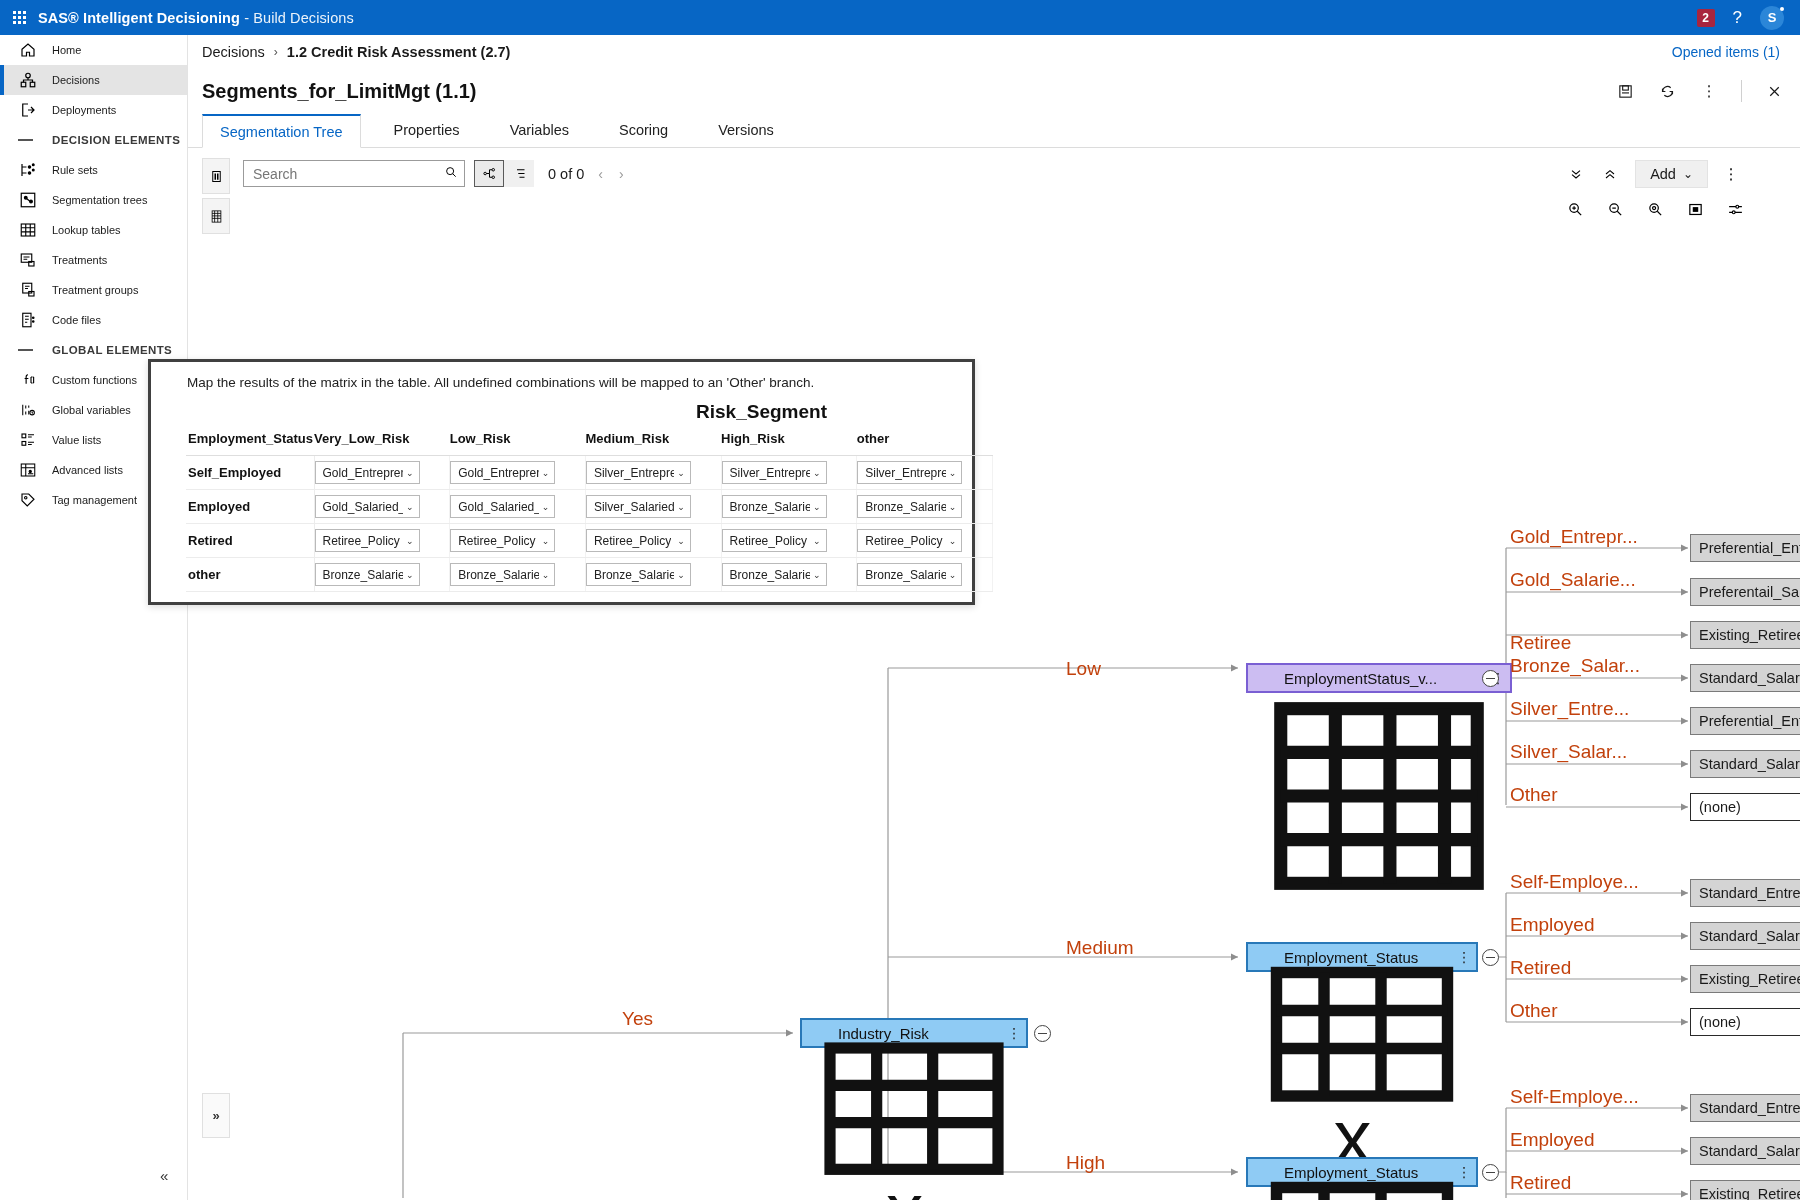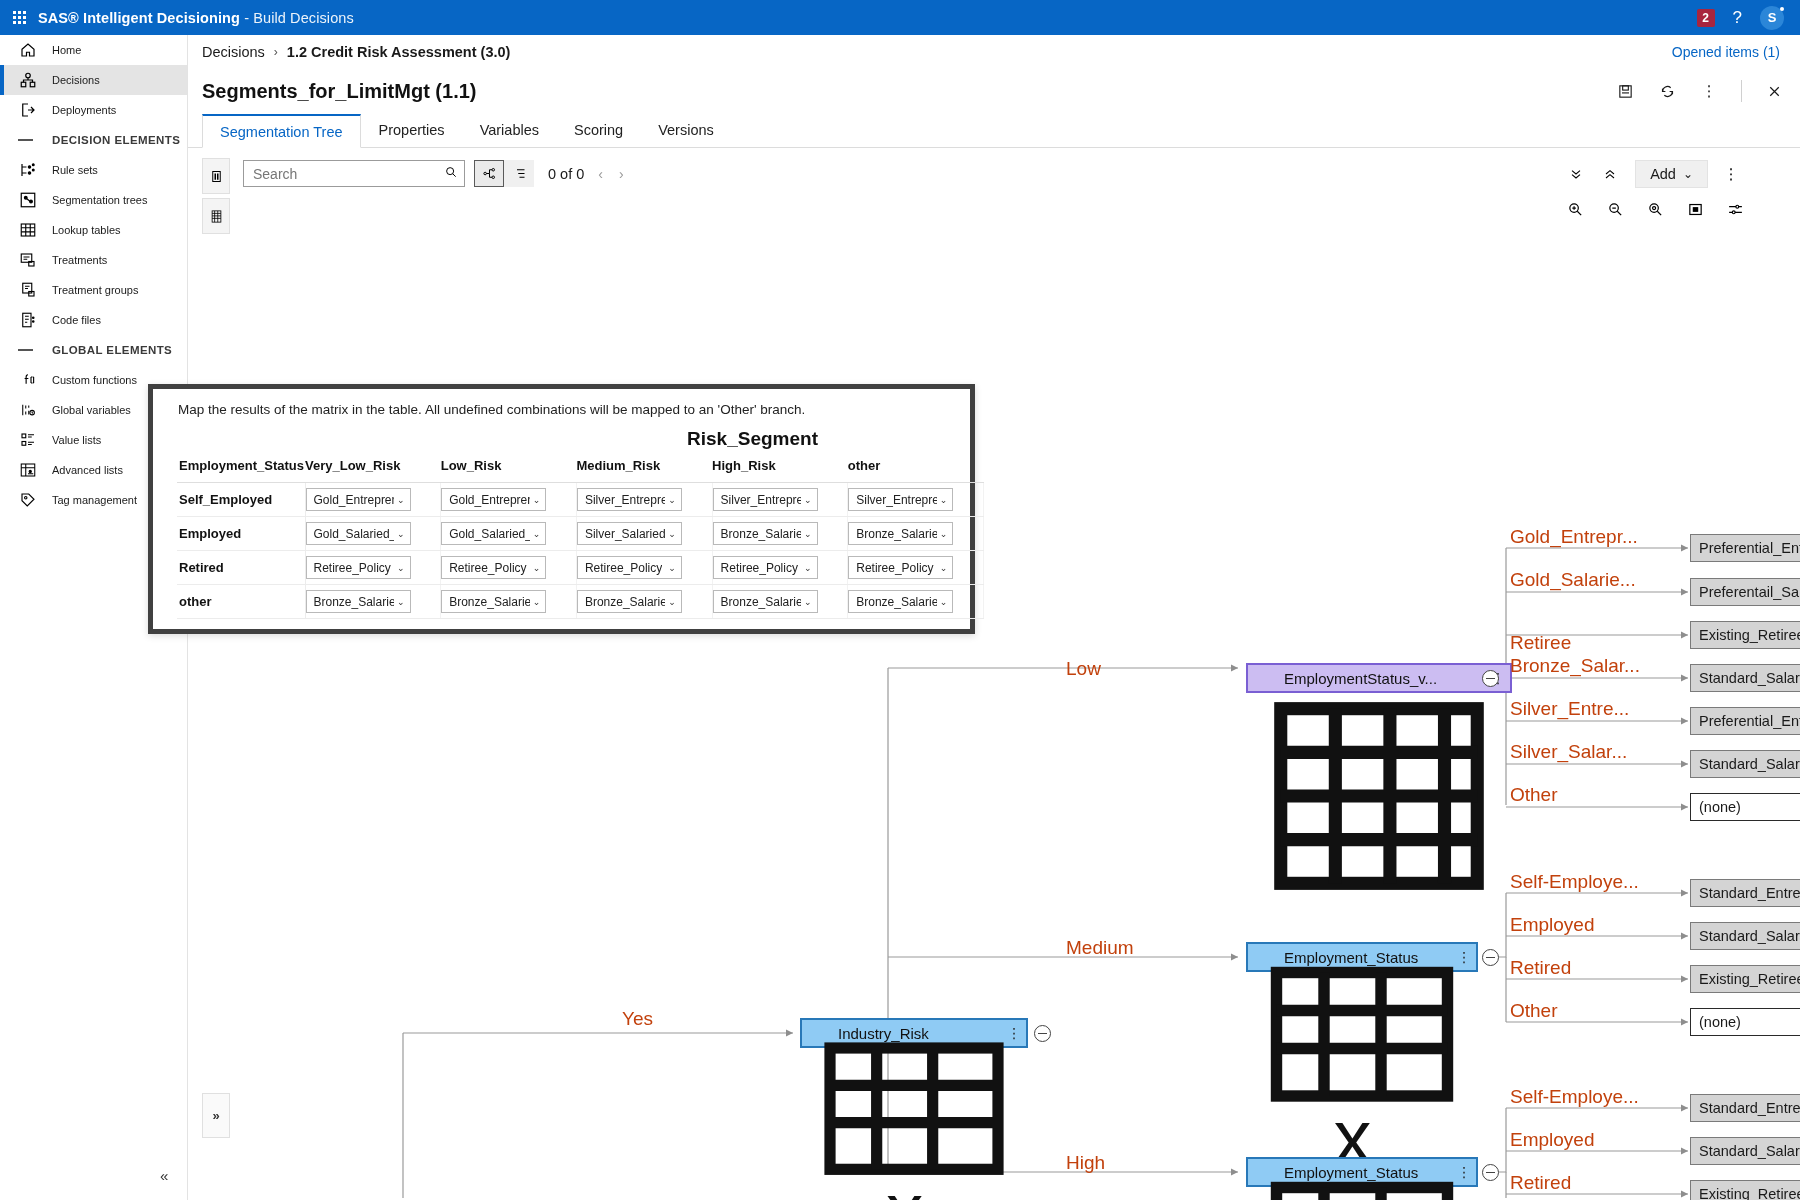--- a/index.html
+++ b/index.html
@@ -75,21 +75,21 @@
 
   .titlebar { height: 46px; display: flex; align-items: center; padding: 0 16px 0 14px; }
   .obj-title { font-size: 20px; font-weight: 700; color: #111; }
   .titlebar-actions { margin-left: auto; display: flex; align-items: center; gap: 22px; }
   .ticon { cursor: pointer; display:flex; align-items:center; justify-content:center; width:20px; height:20px; color:#1a1a1a; }
   .ticon svg { width:17px; height:17px; }
   .tb-divider { width: 1px; height: 22px; background: #d0d0d0; }
 
   .tabs {
     height: 34px; display: flex; align-items: flex-end; padding-left: 14px;
-    border-bottom: 1px solid #dcdcdc; gap: 1px;
+    border-bottom: 1px solid #dcdcdc; gap: 16px;
   }
   .tab {
     font-size: 14.5px; color: #222; padding: 0 17px; height: 33px; line-height: 33px; cursor: pointer;
   }
   .tab.active { color: #0766c5; border: 1px solid #dcdcdc; border-bottom: 1px solid #fff;
     border-top: 2px solid #0766c5; background: #fff; height: 34px; line-height: 32px; margin-bottom: -1px; }
 
   
   .canvas-wrap { position: relative; height: 1050px; }
   .rail {
@@ -138,23 +138,23 @@
     border: 1px solid #e3e3e3; margin-left: 8px;
   }
   .kebab-tb { width: 34px; height: 28px; display:flex; align-items:center; justify-content:center; cursor:pointer; margin-left: 6px; }
 
   .zoom-row { position: absolute; right: 56px; top: 52px; display: flex; align-items: center; gap: 22px; }
   .z-ico { cursor: pointer; width: 18px; height: 18px; display:flex; align-items:center; justify-content:center; }
   .z-ico svg { width: 17px; height: 17px; }
 
   
   .matrix-panel {
-    position: absolute; left: -40px; top: 236px; width: 827px;
-    background: #fff; border: 5px solid #404040; box-shadow: 0 2px 7px rgba(0,0,0,.14);
-    padding: 13px 0 10px 5px; z-index: 30;
+    position: absolute; left: -40px; top: 211px; width: 827px;
+    background: #fff; border: 3px solid #404040; box-shadow: 0 2px 7px rgba(0,0,0,.14);
+    padding: 13px 0 10px 16px; z-index: 30;
   }
   .matrix-hint { font-size: 13.5px; color: #222; padding: 0 0 11px 20px; }
   .matrix-group-hdr { font-size: 19px; font-weight: 700; color: #111; text-align: right; padding-bottom: 4px; margin-left: 130px; width: 530px; }
   table.matrix { border-collapse: collapse; width: 807px; margin-left: 19px; table-layout: fixed; }
   table.matrix th {
     font-size: 13px; font-weight: 700; color: #111; text-align: left;
     padding: 4px 0 9px 0; border-bottom: 1px solid #dedede;
   }
   table.matrix th.rowhdr { width: 128px; padding-left: 2px; }
   table.matrix td {
@@ -396,21 +396,21 @@
   </div>
 
   <div class="collapse-left">«</div>
 </div>
 
 <div class="main">
 
   <div class="breadcrumbbar">
     <span class="bc-link">Decisions</span>
     <span class="bc-sep">›</span>
-    <span class="bc-current">1.2 Credit Risk Assessment (3.0)</span>
+    <span class="bc-current">1.2 Credit Risk Assessment (2.7)</span>
     <span class="opened-items">Opened items (1)</span>
   </div>
 
   <div class="titlebar">
     <div class="obj-title">Segments_for_LimitMgt (1.1)</div>
     <div class="titlebar-actions">
       <span class="ticon">
           <svg viewBox="0 0 24 24" fill="none" stroke="currentColor" stroke-width="1.6">
             <rect x="4" y="4" width="16" height="16"></rect>
             <rect x="8" y="4" width="8" height="6"></rect>

